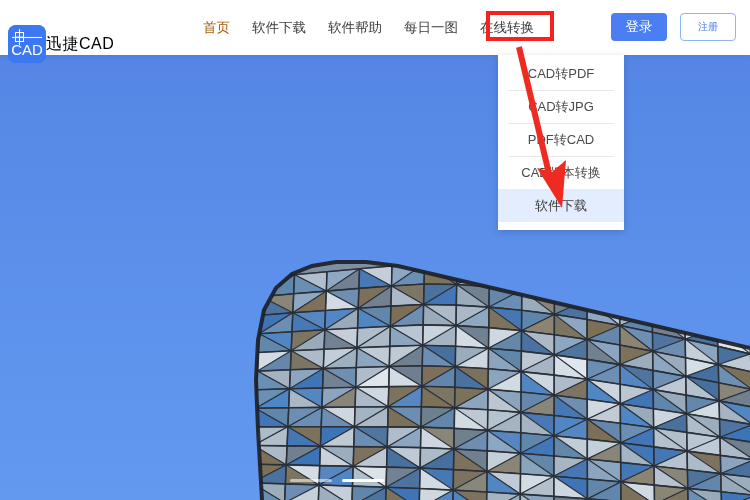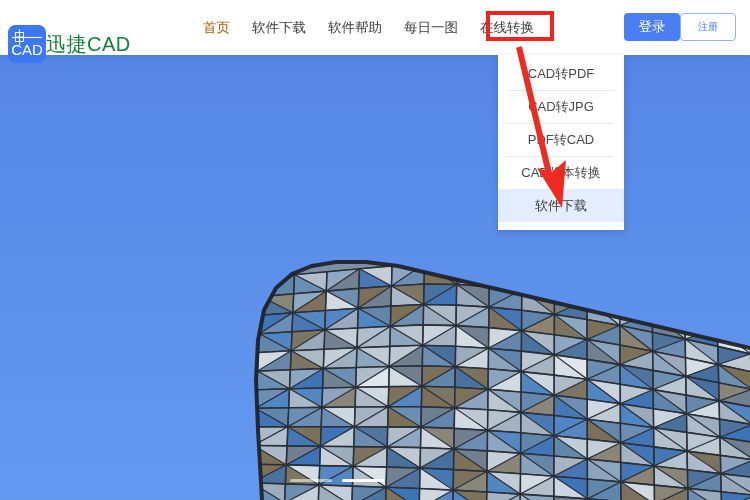--- a/index.html
+++ b/index.html
@@ -82,22 +82,22 @@
     height: 38px;
     border-radius: 8px;
     background: linear-gradient(145deg, #3f7cf5 0%, #2f6ded 100%);
     position: relative;
     overflow: hidden;
     flex: none;
   }
   .logo-svg { display: block; width: 38px; height: 38px; }
 
   .brand-name {
-    font-size: 20px;
-    color: #15803d;
+    font-size: 16px;
+    color: #000000;
     letter-spacing: 0.5px;
     white-space: nowrap;
   }
 
   .nav {
     position: absolute;
     left: 192px;
     top: 0;
     height: 55px;
     display: flex;
@@ -114,20 +114,21 @@
   }
   .nav-item.active { color: #a16207; }
   .nav-item.nav-convert { position: relative; }
 
   .auth {
     position: absolute;
     right: 14px;
     top: 13px;
     display: flex;
     align-items: center;
+    gap: 13px;
   }
   .btn-login {
     width: 56px;
     height: 28px;
     line-height: 28px;
     text-align: center;
     border-radius: 4px;
     background: #4a7ef2;
     color: #ffffff;
     font-size: 13.5px;

